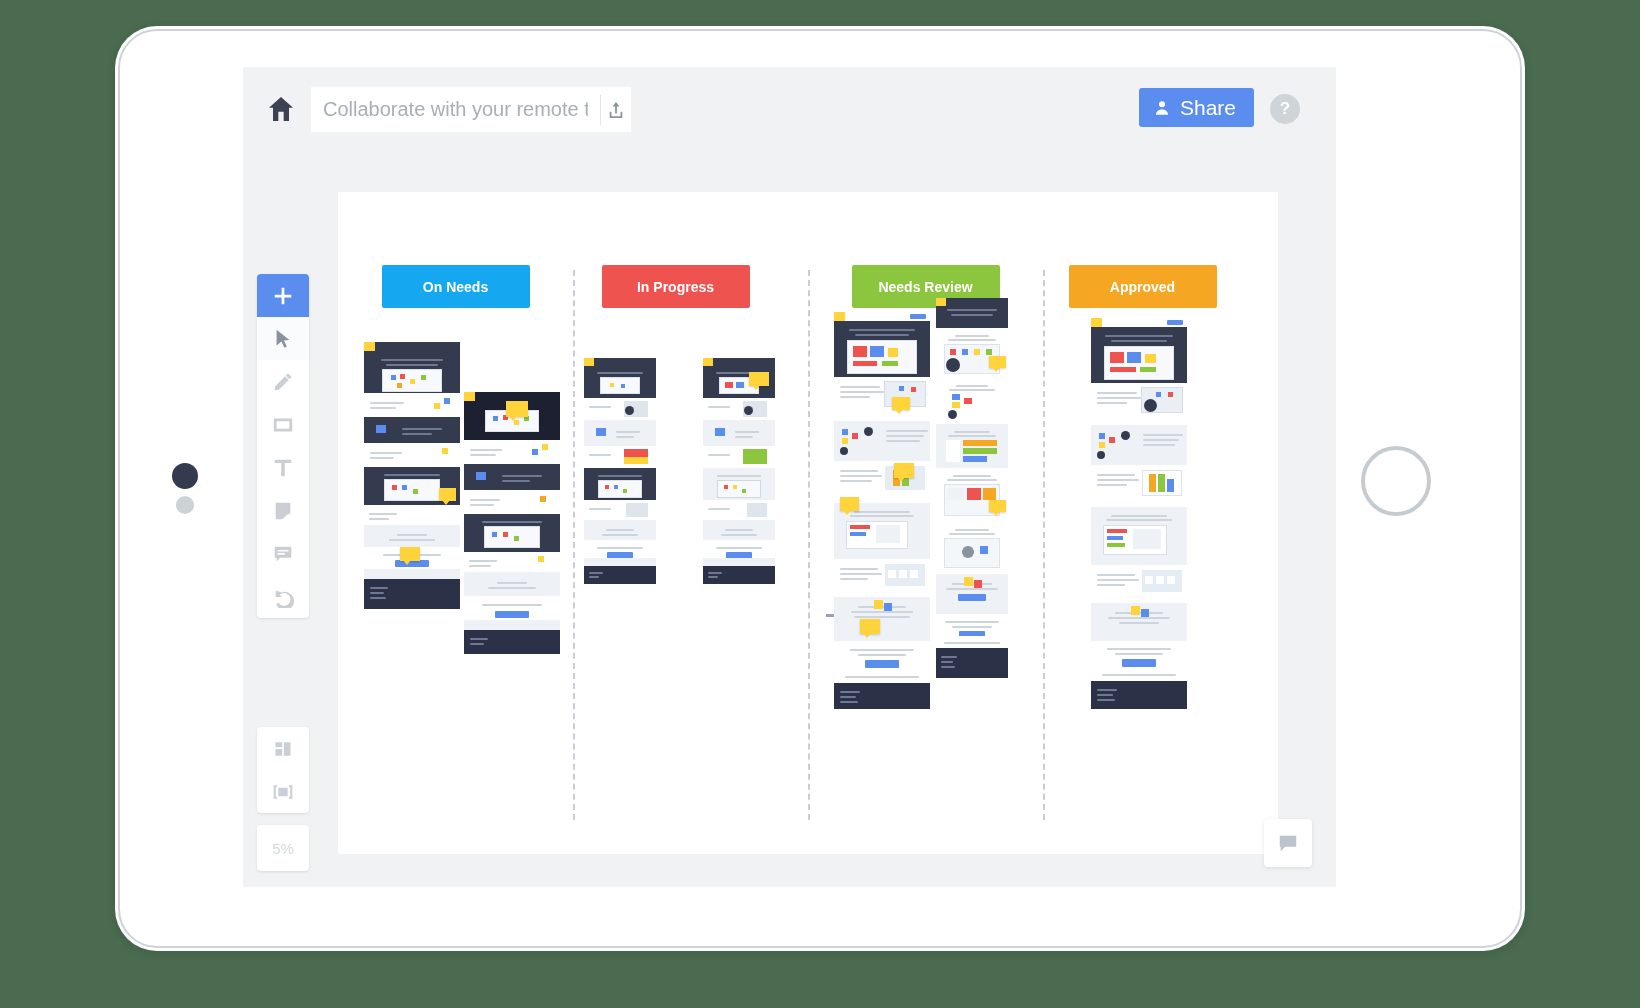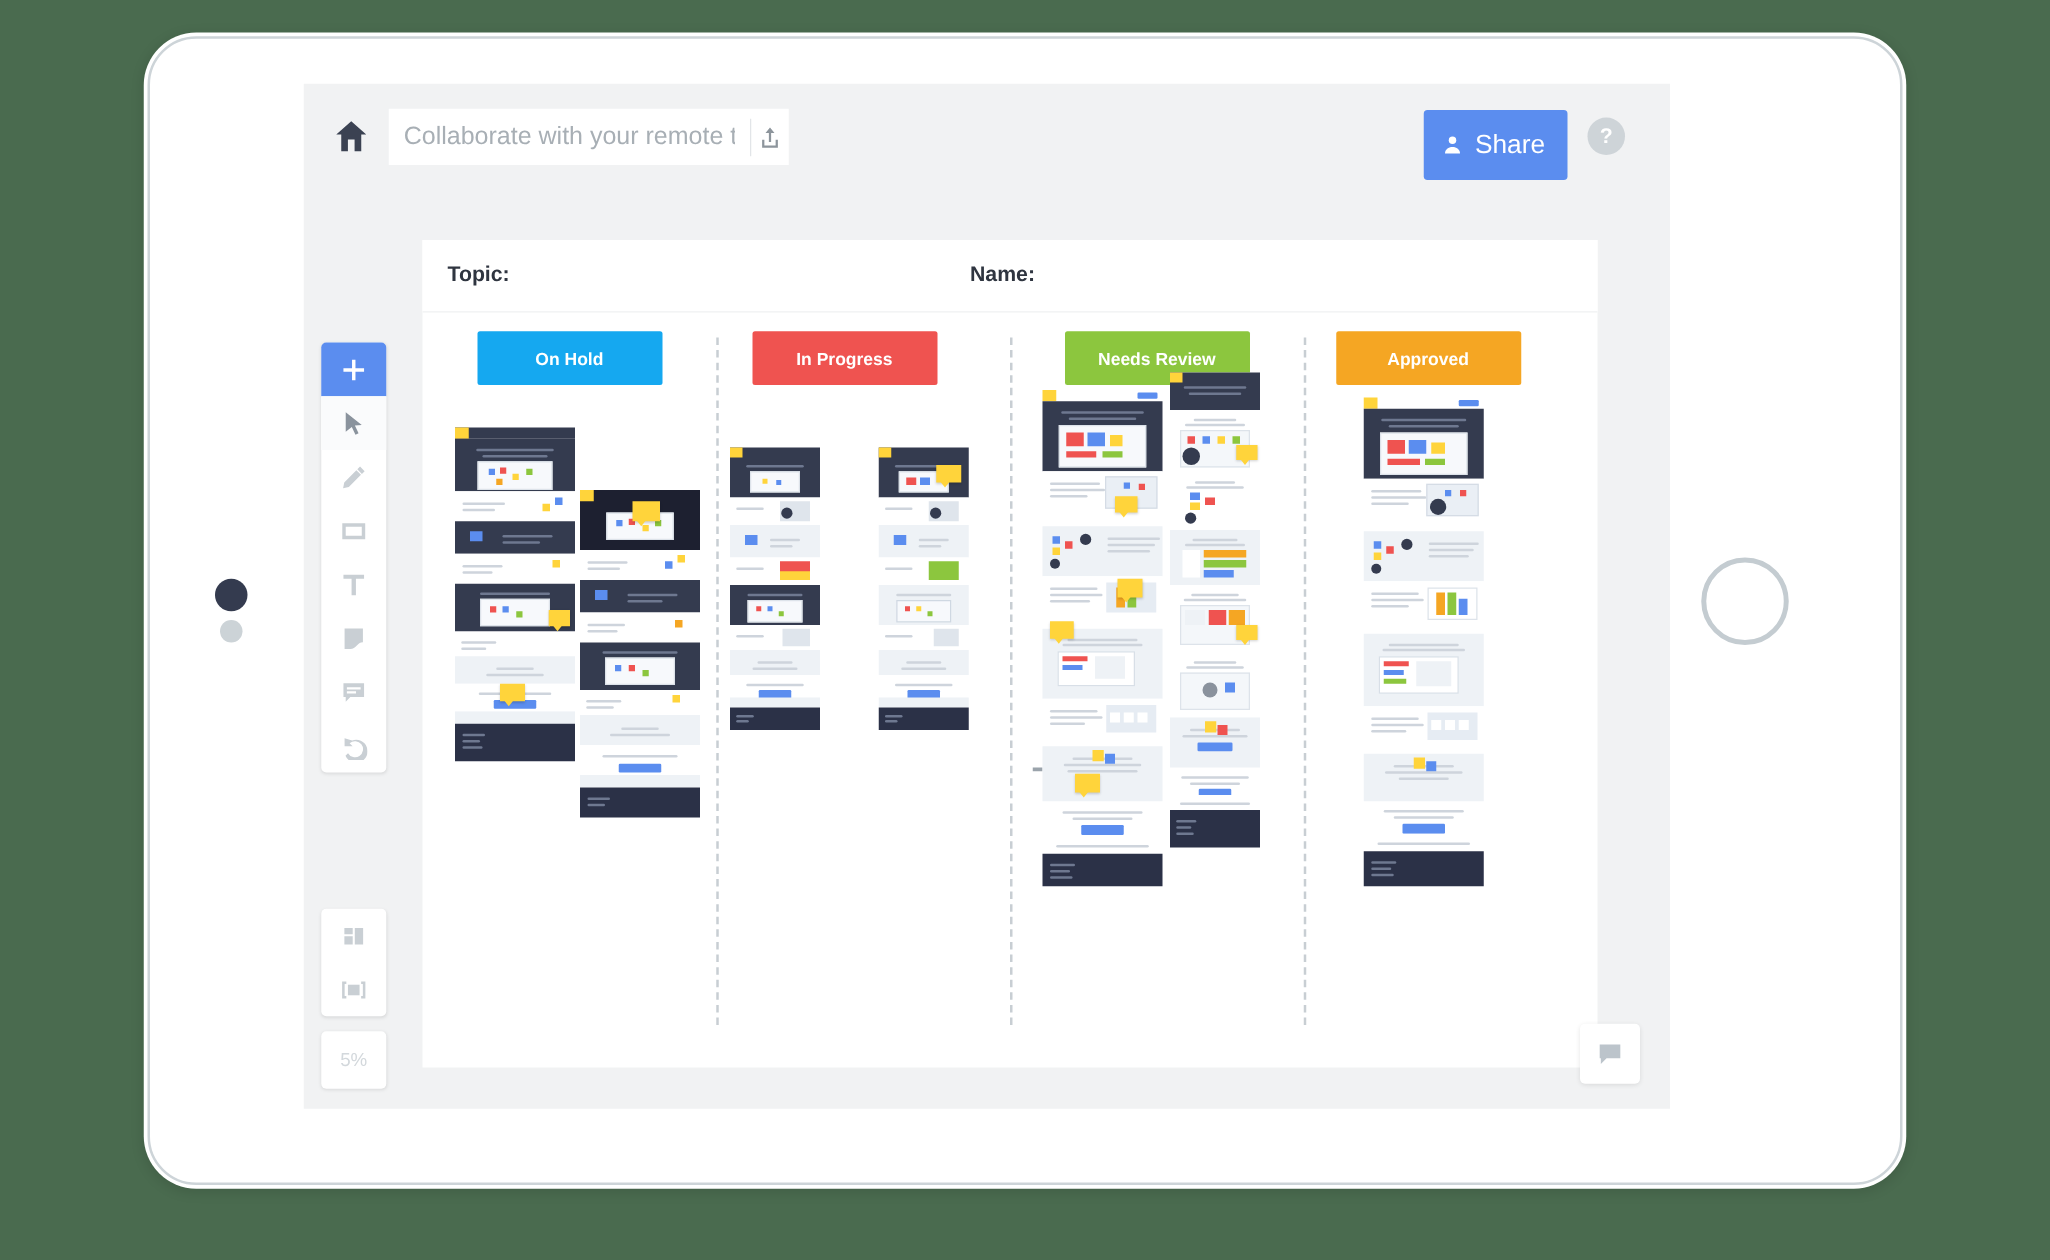--- a/index.html
+++ b/index.html
@@ -109,21 +109,21 @@
     display: flex; align-items: center; justify-content: center;
     background: transparent;
     border: none;
     cursor: pointer;
   }
   #export-button svg { width: 18px; height: 20px; }
 
   #share-button {
     position: absolute;
     right: 82px; top: 21px;
-    height: 56px;
+    height: 39px;
     padding: 0 18px 0 14px;
     background: #5b8def;
     border: none;
     border-radius: 3px;
     display: flex;
     align-items: center;
     gap: 9px;
     cursor: pointer;
   }
   #share-button .lbl {
@@ -432,34 +432,30 @@
       </svg>
     </button>
   </div>
 
   <div class="tool-group" id="tool-group-zoom">
     <div id="zoom-level">5%</div>
   </div>
 
   <div id="board">
 
-    <div id="board-header">
-      <span id="topic-label">Topic:</span>
-      <span id="name-label">Name:</span>
-    </div>
 
     <div id="lanes">
 
       <div class="lane-divider" style="left:235px"></div>
       <div class="lane-divider" style="left:470px"></div>
       <div class="lane-divider" style="left:705px"></div>
 
       <div class="lane" style="left:0px">
         <div class="lane-chip" style="background:#15a8f0">
-          <span>On Hold</span>
+          <span>On Needs</span>
         </div>
 
         <div class="card" style="left:26px; top:92px; width:96px; height:204px;">
           <div class="strip s-dark" style="height:9px; position:relative;">
             <div class="corner-tab" style="width:11px;height:9px;"></div>
           </div>
           <div class="strip s-dark" style="height:42px; position:relative; padding-top:5px;">
             <div class="ln on-dark" style="width:62px;"></div>
             <div class="ln on-dark" style="width:52px;"></div>
             <div class="mini-win" style="width:60px;height:23px;margin-top:3px;position:relative;">

